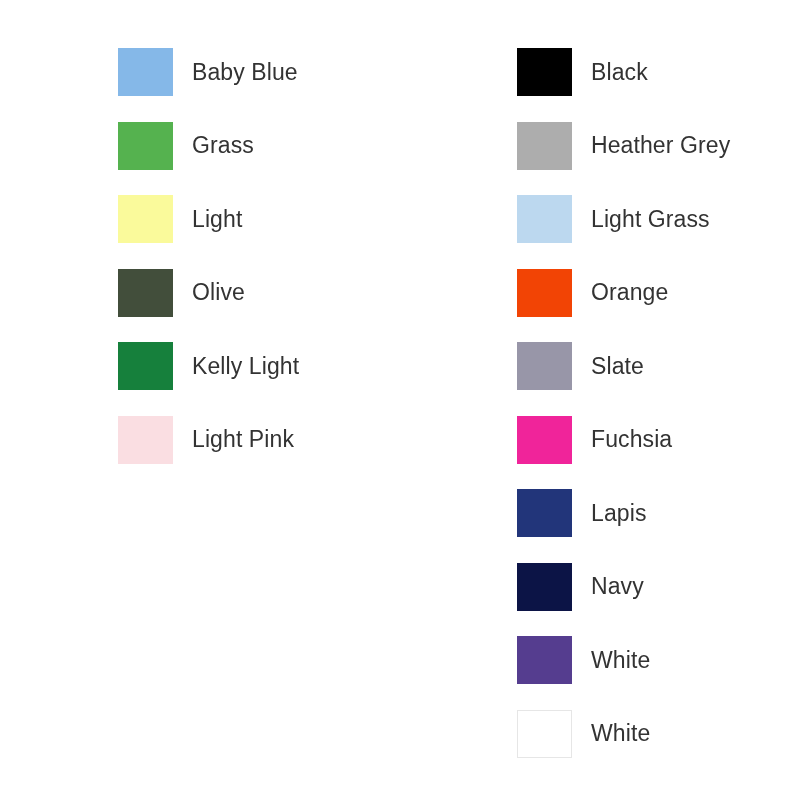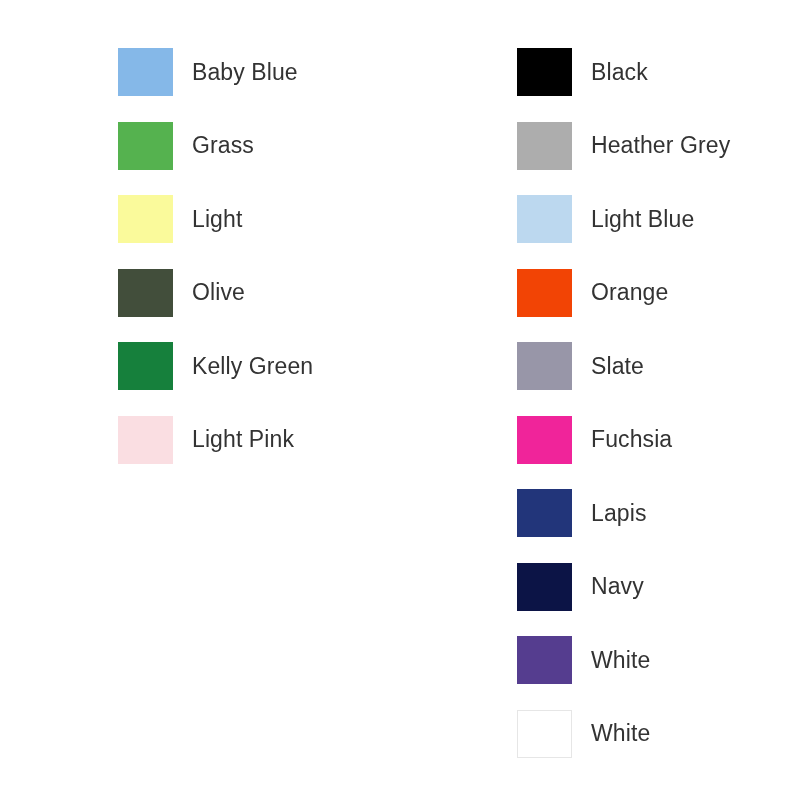--- a/index.html
+++ b/index.html
@@ -76,39 +76,39 @@
       <div class="swatch-row">
         <div class="swatch-chip" style="background: rgb(250, 250, 155);"></div>
         <div class="swatch-label">Light</div>
       </div>
       <div class="swatch-row">
         <div class="swatch-chip" style="background: rgb(66, 78, 59);"></div>
         <div class="swatch-label">Olive</div>
       </div>
       <div class="swatch-row">
         <div class="swatch-chip" style="background: rgb(22, 128, 60);"></div>
-        <div class="swatch-label">Kelly Green</div>
+        <div class="swatch-label">Kelly Light</div>
       </div>
       <div class="swatch-row">
         <div class="swatch-chip" style="background: rgb(250, 222, 226);"></div>
         <div class="swatch-label">Light Pink</div>
       </div>
     </div>
   <div class="legend-column" id="legend-column-right">
       <div class="swatch-row">
         <div class="swatch-chip" style="background: rgb(0, 0, 0);"></div>
         <div class="swatch-label">Black</div>
       </div>
       <div class="swatch-row">
         <div class="swatch-chip" style="background: rgb(173, 173, 173);"></div>
         <div class="swatch-label">Heather Grey</div>
       </div>
       <div class="swatch-row">
         <div class="swatch-chip" style="background: rgb(188, 216, 239);"></div>
-        <div class="swatch-label">Light Blue</div>
+        <div class="swatch-label">Light Grass</div>
       </div>
       <div class="swatch-row">
         <div class="swatch-chip" style="background: rgb(242, 68, 5);"></div>
         <div class="swatch-label">Orange</div>
       </div>
       <div class="swatch-row">
         <div class="swatch-chip" style="background: rgb(152, 150, 168);"></div>
         <div class="swatch-label">Slate</div>
       </div>
       <div class="swatch-row">

